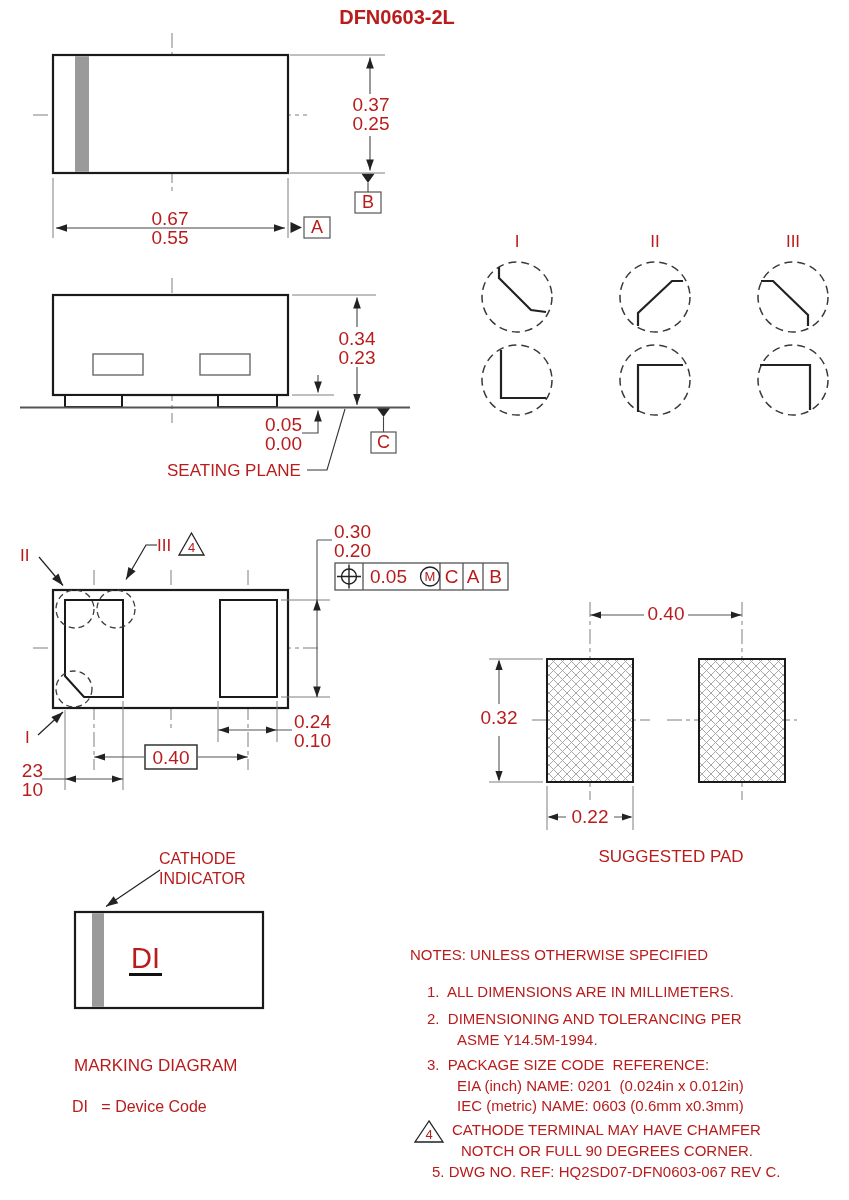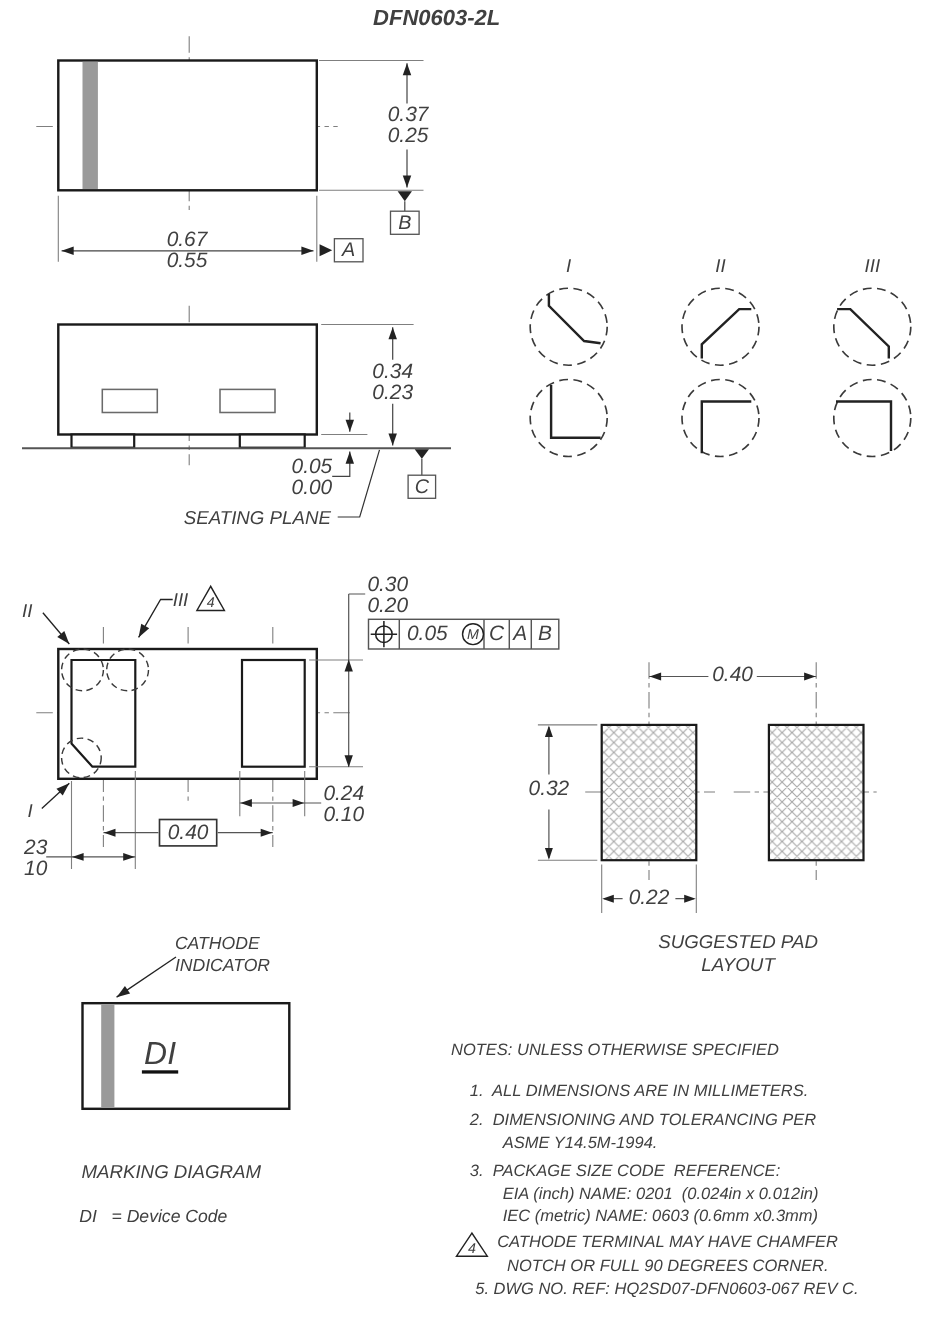--- a/index.html
+++ b/index.html
@@ -1,19 +1,19 @@
 <!DOCTYPE html>
 <html><head>
 <meta charset="utf-8">
 <style>
   html,body{margin:0;padding:0;background:#ffffff;}
   .canvas{position:relative;width:849px;height:1200px;background:#fff;overflow:hidden;
           font-family:"Liberation Sans", sans-serif;color:#111;}
   svg{position:absolute;left:0;top:0;}
-  .t{position:absolute;white-space:nowrap;color:#404040;font-style:italic;}
+  .t{position:absolute;white-space:nowrap;color:#b91c1c;}
   .title{font-size:20px;font-weight:bold;text-align:center;}
   .dim{font-size:19px;line-height:19px;}
   .dim2{font-size:19px;line-height:19px;text-align:center;}
   .cap{font-size:17px;line-height:19px;}
   .capc{font-size:17px;line-height:19px;text-align:center;}
   .lbl{font-size:17px;line-height:17px;}
   .datum{font-size:18px;line-height:21px;text-align:center;}
   .flag{font-size:13px;line-height:13px;text-align:center;}
   .note{font-size:15px;line-height:16px;white-space:pre;}
   .mono-pre{white-space:pre;}
@@ -202,21 +202,20 @@
 <div class="t flag" style="left:423px;top:570px;width:14px;">M</div>
 <div class="t dim cl" style="left:440px;top:567px;width:23px;">C</div>
 <div class="t dim cl" style="left:463px;top:567px;width:20px;">A</div>
 <div class="t dim cl" style="left:483px;top:567px;width:25px;">B</div>
 
 <div class="t dim2" style="left:640px;top:604px;width:52px;">0.40</div>
 <div class="t dim2" style="left:476px;top:708px;width:46px;">0.32</div>
 <div class="t dim2" style="left:564px;top:807px;width:52px;">0.22</div>
 <div class="t capc" style="left:561px;top:846px;width:220px;line-height:21px;">
   <div>SUGGESTED PAD</div>
-  <div>LAYOUT</div>
 </div>
 
 <div class="t" style="left:159px;top:849px;font-size:16px;line-height:20px;">
   <div>CATHODE</div>
   <div>INDICATOR</div>
 </div>
 <div class="t di" style="left:129px;top:944px;">DI</div>
 <div class="t cap" style="left:74px;top:1056px;">MARKING DIAGRAM</div>
 <div class="t mono-pre" style="left:72px;top:1098px;font-size:16px;">DI   = Device Code</div>
 

